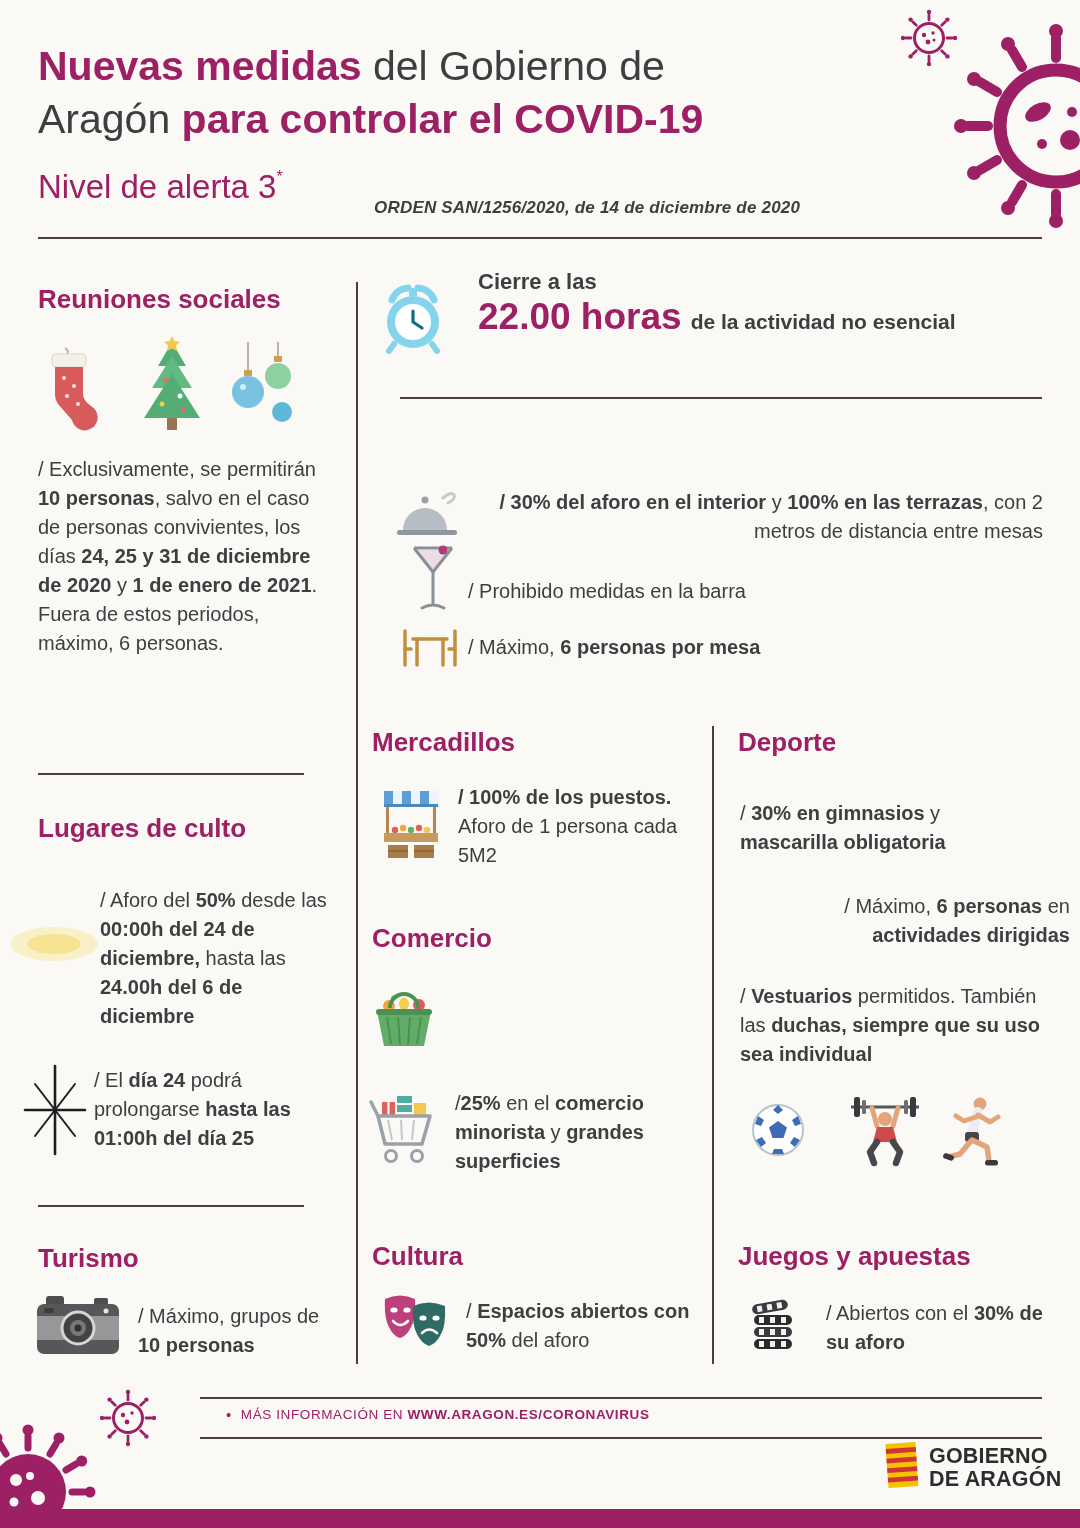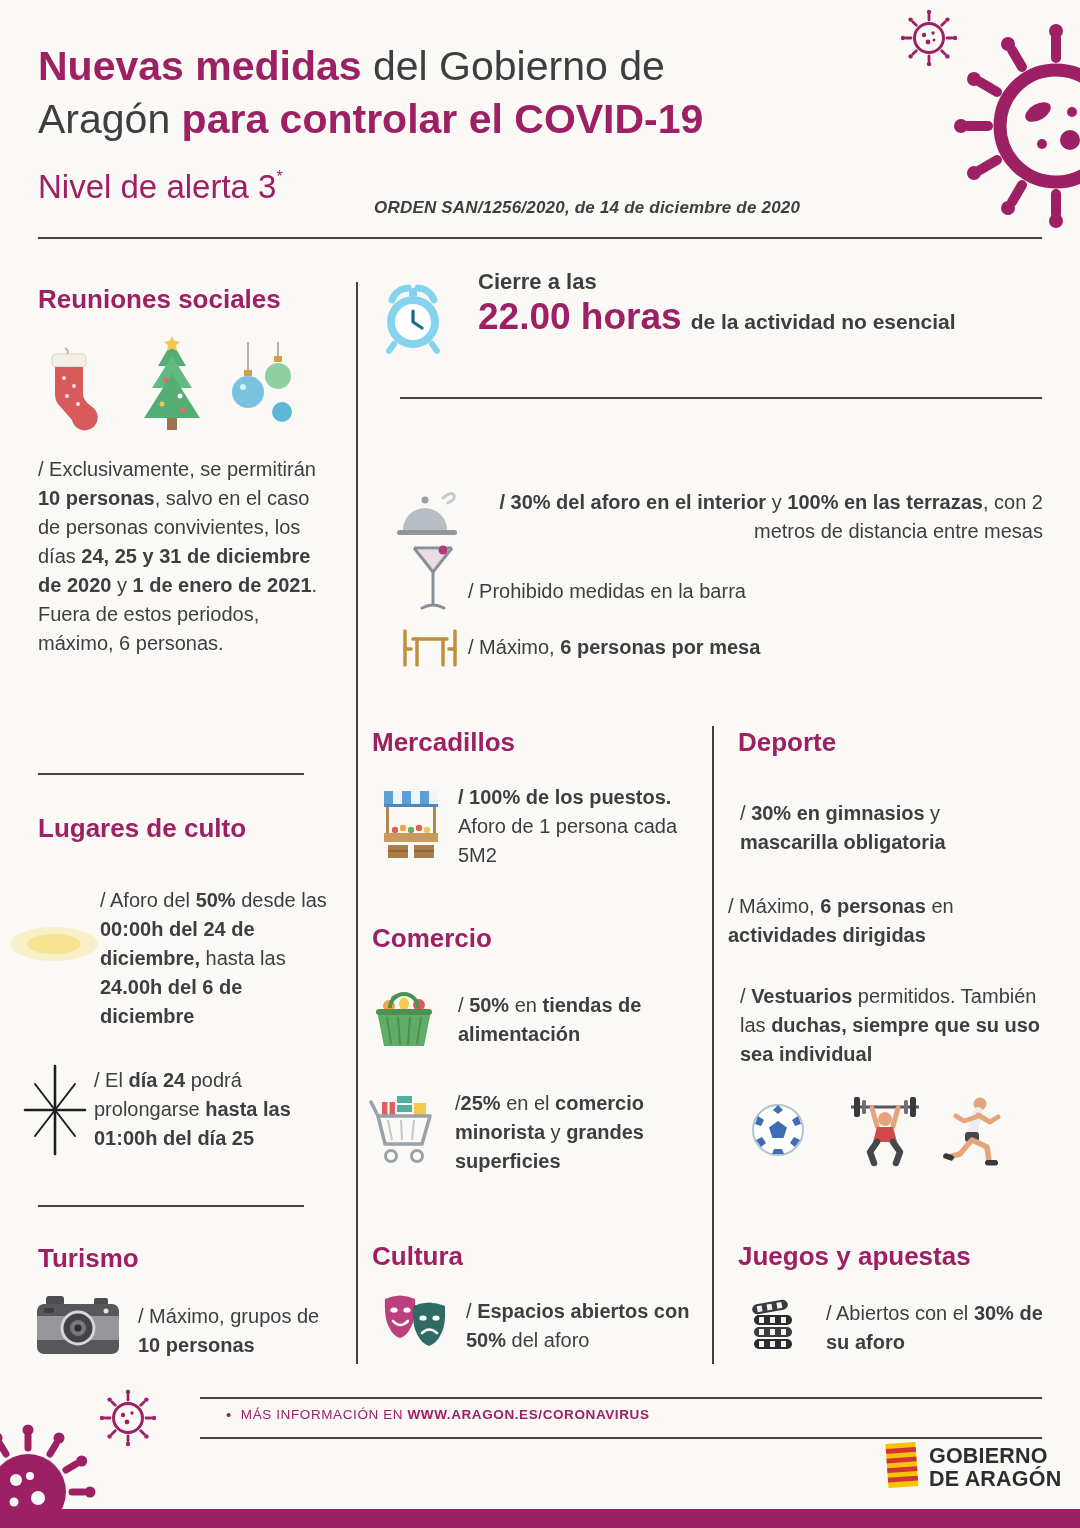--- a/index.html
+++ b/index.html
@@ -63,21 +63,21 @@
   #icon-basket{left:374px;top:986px;}
   #com-i1{left:458px;top:991px;width:248px;}
   #icon-cart{left:368px;top:1084px;}
   #com-i2{left:455px;top:1089px;width:250px;}
   #cultura-h{left:372px;top:1241px;}
   #icon-masks{left:383px;top:1293px;}
   #cultura-body{left:466px;top:1297px;width:232px;}
 
   #deporte-h{left:738px;top:727px;}
   #dep-i1{left:740px;top:799px;width:295px;}
-  #dep-i2{left:728px;top:892px;width:302px;}
+  #dep-i2{left:768px;top:892px;width:302px;text-align:right;}
   #dep-i3{left:740px;top:982px;width:306px;}
   #icon-ball{left:750px;top:1102px;}
   #icon-lifter{left:846px;top:1092px;}
   #icon-runner{left:942px;top:1094px;}
   #juegos-h{left:738px;top:1241px;}
   #icon-chips{left:746px;top:1293px;}
   #juegos-body{left:826px;top:1299px;width:222px;}
 
   #foot-rule1{left:200px;top:1397px;width:842px;}
   #foot-rule2{left:200px;top:1437px;width:842px;}
@@ -322,21 +322,20 @@
     <ellipse cx="30" cy="18" rx="5" ry="6.5" fill="#f2cf4f"></ellipse>
     <ellipse cx="21" cy="11" rx="4.5" ry="2.2" fill="#6cb36f" transform="rotate(-28 21 11)"></ellipse>
     <path d="M16 22 a14 14 0 0 1 28 0" fill="none" stroke="#4c9153" stroke-width="4"></path>
     <path d="M3 25 h54 l-7 35 h-40 z" fill="#61ac67"></path>
     <rect x="2" y="23" width="56" height="6" rx="3" fill="#4c9153"></rect>
     <line x1="13" y1="31" x2="17" y2="58" stroke="#4c9153" stroke-width="2"></line>
     <line x1="24" y1="31" x2="26" y2="59" stroke="#4c9153" stroke-width="2"></line>
     <line x1="36" y1="31" x2="34" y2="59" stroke="#4c9153" stroke-width="2"></line>
     <line x1="47" y1="31" x2="43" y2="58" stroke="#4c9153" stroke-width="2"></line>
   </svg>
-  <p class="txt" id="com-i1"><span>/ </span><span class="b">50%</span><span> en </span><span class="b">tiendas de alimentación</span></p>
   <svg class="ap" id="icon-cart" width="66" height="82" viewBox="0 0 66 82">
     <rect x="14" y="18" width="13" height="13" fill="#de6060"></rect>
     <line x1="20.5" y1="18" x2="20.5" y2="31" stroke="#ffffff" stroke-width="2"></line>
     <rect x="29" y="12" width="15" height="16" fill="#4fae9d"></rect>
     <line x1="29" y1="20" x2="44" y2="20" stroke="#ffffff" stroke-width="2"></line>
     <rect x="46" y="19" width="12" height="12" fill="#f2c84f"></rect>
     <path d="M10 32 h52 l-8 28 h-37 z" fill="none" stroke="#9aa1a8" stroke-width="3.5" stroke-linejoin="round"></path>
     <line x1="10" y1="32" x2="3" y2="18" stroke="#9aa1a8" stroke-width="3.5" stroke-linecap="round"></line>
     <line x1="20" y1="36" x2="24" y2="56" stroke="#c2c8cd" stroke-width="2"></line>
     <line x1="33" y1="36" x2="34" y2="56" stroke="#c2c8cd" stroke-width="2"></line>

